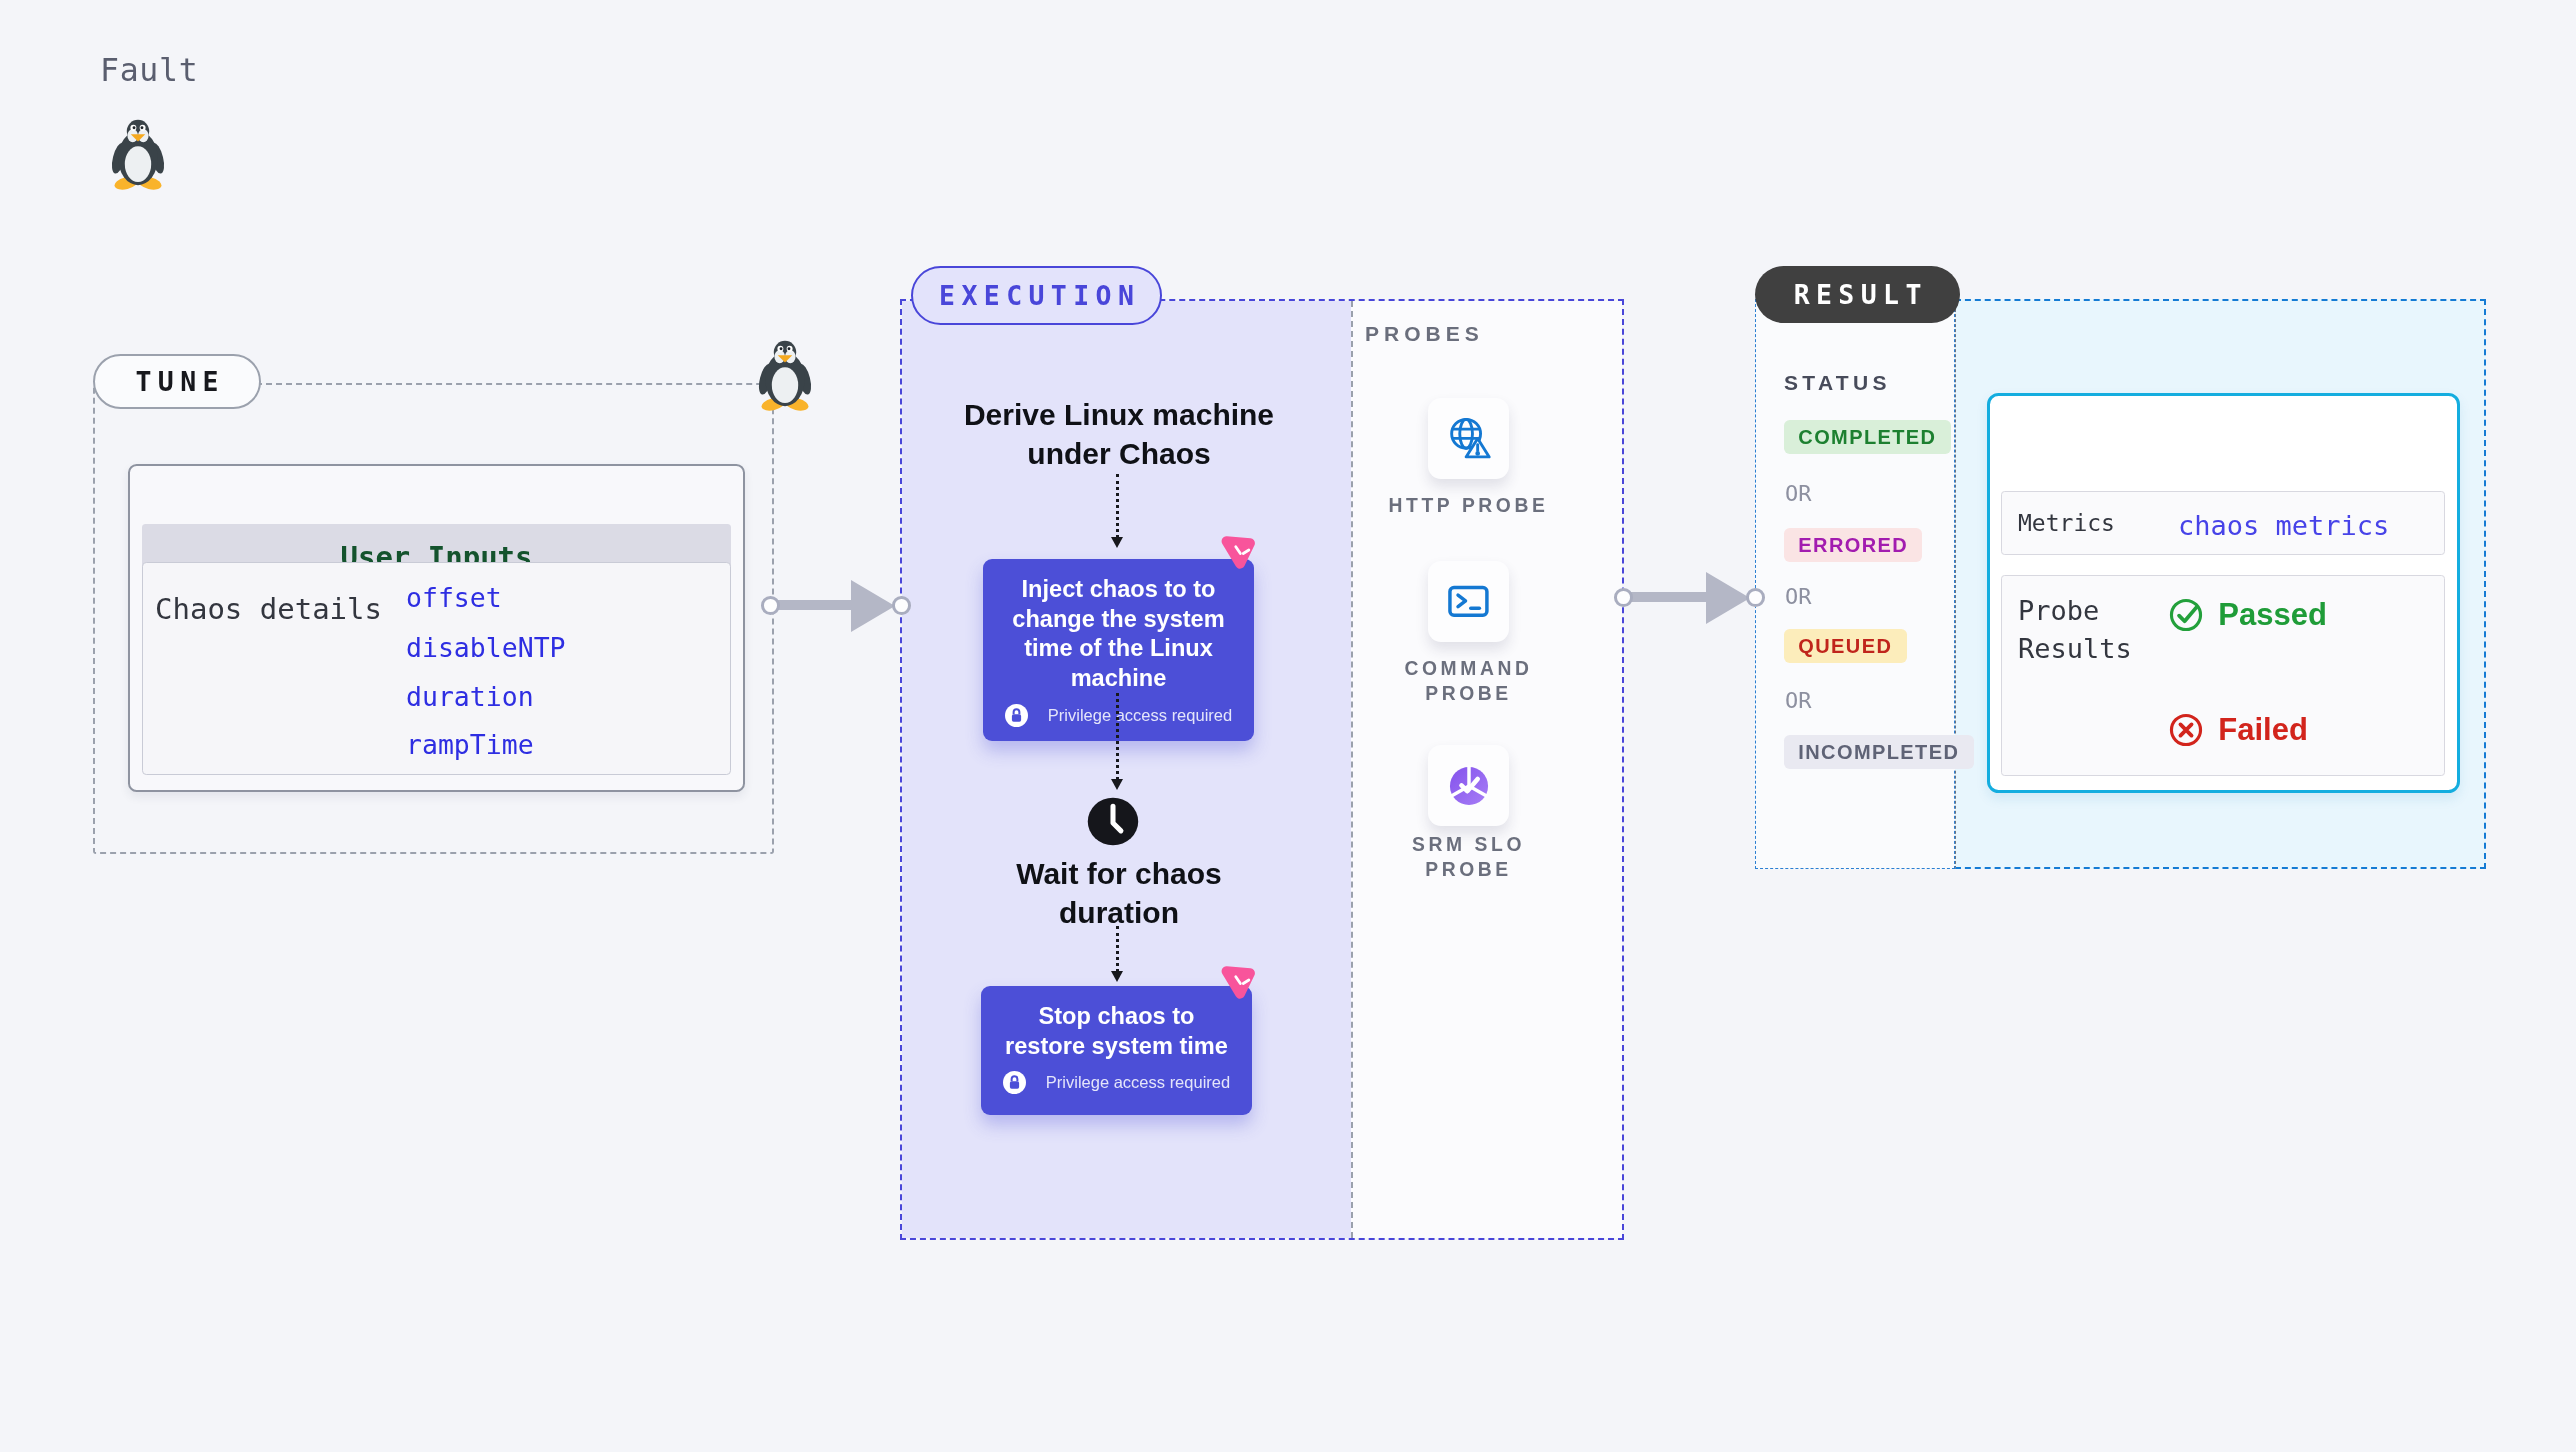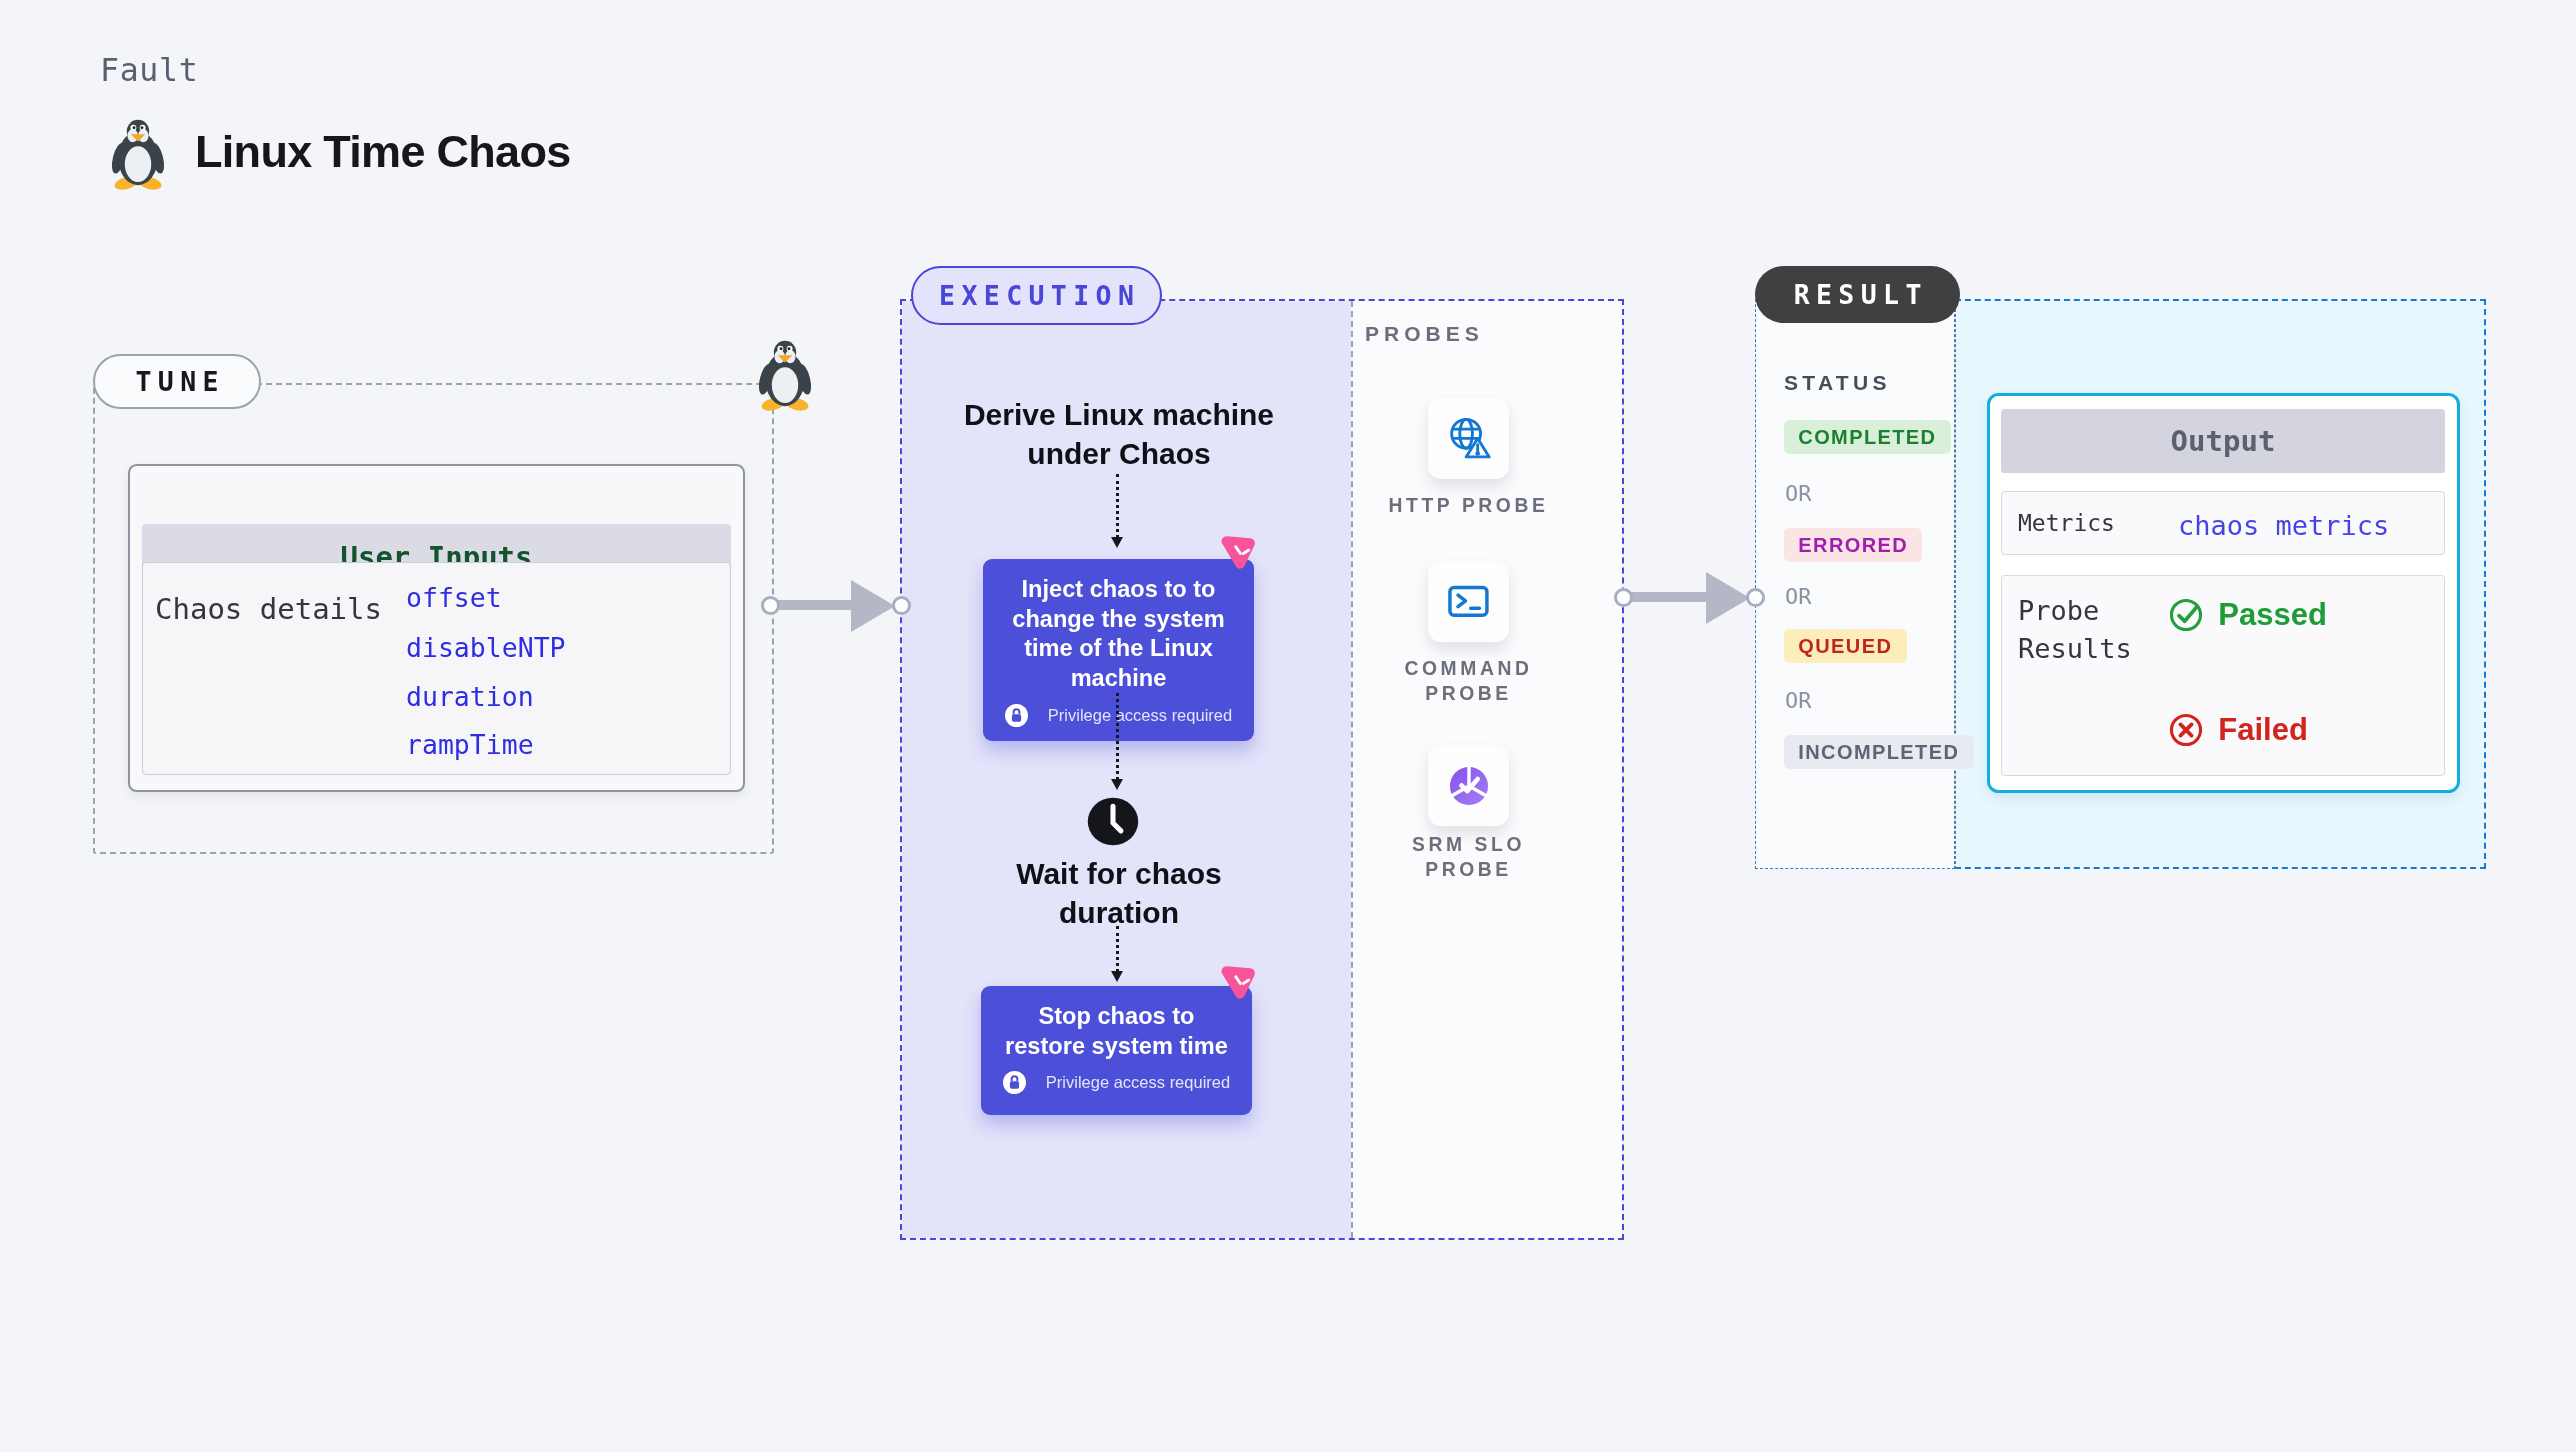--- a/index.html
+++ b/index.html
@@ -124,21 +124,20 @@
     <circle cx="50" cy="21" r="17" fill="#3a4349"></circle>
     <ellipse cx="50" cy="71" rx="20" ry="27" fill="#edf0f2"></ellipse>
     <ellipse cx="42" cy="28" rx="8" ry="10" fill="#edf0f2"></ellipse>
     <ellipse cx="58" cy="28" rx="8" ry="10" fill="#edf0f2"></ellipse>
     <circle cx="43" cy="16" r="4.5" fill="#ffffff"></circle>
       <circle cx="57" cy="16" r="4.5" fill="#ffffff"></circle>
     <circle cx="44" cy="16" r="2.2" fill="#1d2329"></circle>
       <circle cx="56" cy="16" r="2.2" fill="#1d2329"></circle>
     <path d="M39 26 L61 26 L50 37 Z" fill="#f5a91f"></path>
   </svg>
-  <div class="abs page-title">Linux Time Chaos</div>
 
   <div class="abs tune-box"></div>
   <div class="abs pill mono pill-tune">TUNE</div>
   <svg class="abs tux-tune" viewBox="0 0 100 110">
     <ellipse cx="21" cy="62" rx="9" ry="24" fill="#3a4349" transform="rotate(14 21 62)"></ellipse>
     <ellipse cx="79" cy="62" rx="9" ry="24" fill="#3a4349" transform="rotate(-14 79 62)"></ellipse>
     <ellipse cx="32" cy="100" rx="18" ry="9" fill="#f9b32b" transform="rotate(-14 32 100)"></ellipse>
     <ellipse cx="68" cy="100" rx="18" ry="9" fill="#f9b32b" transform="rotate(14 68 100)"></ellipse>
     <ellipse cx="50" cy="62" rx="30" ry="41" fill="#3a4349"></ellipse>
     <circle cx="50" cy="21" r="17" fill="#3a4349"></circle>
@@ -278,21 +277,20 @@
   <div class="abs status-badge sb0">COMPLETED</div>
   <div class="abs or or1 mono">OR</div>
   <div class="abs status-badge sb1">ERRORED</div>
   <div class="abs or or2 mono">OR</div>
   <div class="abs status-badge sb2">QUEUED</div>
   <div class="abs or or3 mono">OR</div>
   <div class="abs status-badge sb3">INCOMPLETED</div>
 
   <div class="abs output-box"></div>
   <div class="abs output-card"></div>
-  <div class="abs output-header mono">Output</div>
 
   <div class="abs metrics-row"></div>
   <div class="abs metrics-label mono">Metrics</div>
   <div class="abs metrics-value mono">chaos metrics</div>
 
   <div class="abs proberes-row"></div>
   <div class="abs proberes-label mono preline">Probe
 Results</div>
 
   <div class="abs res-line passed-line">

